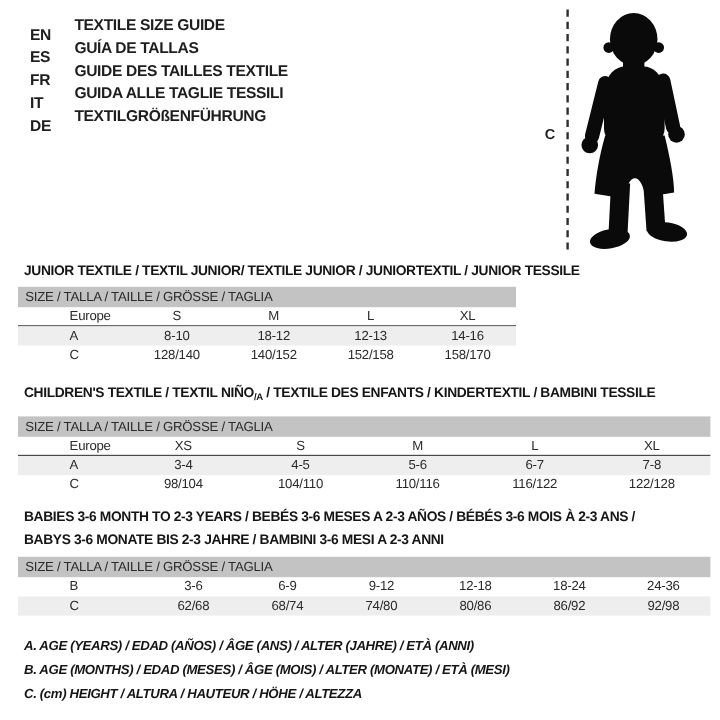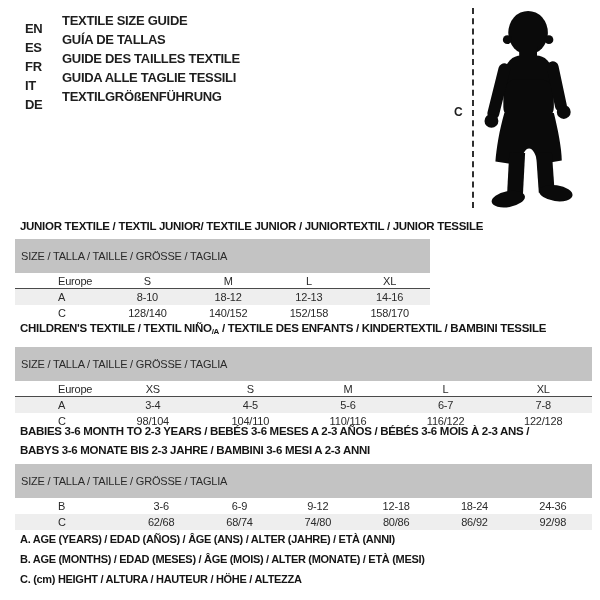--- a/index.html
+++ b/index.html
@@ -36,34 +36,34 @@
     font-size: 11.5px; font-weight: bold; letter-spacing: -0.3px;
     line-height: 19px; color: #151515; white-space: nowrap;
   }
   .sub { font-size: 8px; vertical-align: -2px; }
 
   
   .size-table { position: absolute; left: 15px; font-size: 11px; letter-spacing: -0.2px; }
   .t1 { width: 415px; }
   .t2, .t3 { width: 577px; }
   .bar {
-    height: 34px; background: #c3c3c3; color: #2a2a2a;
+    height: 17px; background: #c3c3c3; color: #2a2a2a;
     display: flex; align-items: center; padding-left: 6px;
   }
   .trow { display: flex; height: 16px; align-items: center; color: #2a2a2a; }
   .trow.alt { background: #eeeeee; }
   .trow.divided { border-bottom: 1px solid #4a4a4a; }
   .tlabel { padding-left: 6px; margin-left: 37px; }
   .t1 .tlabel { width: 55px; }
   .t2 .tlabel { width: 52px; }
   .t3 .tlabel { width: 70px; }
   .tcell { flex: 1; text-align: center; }
 
   
-  .legend { position: absolute; left: 20px; top: 529px; }
+  .legend { position: absolute; left: 20px; top: 529px; font-style: italic; }
   .legend-line {
     font-size: 11px; font-weight: bold; letter-spacing: -0.3px;
     line-height: 20px; color: #151515; white-space: nowrap;
   }
 </style>
 </head>
 <body>
 
 <div class="page">
 

